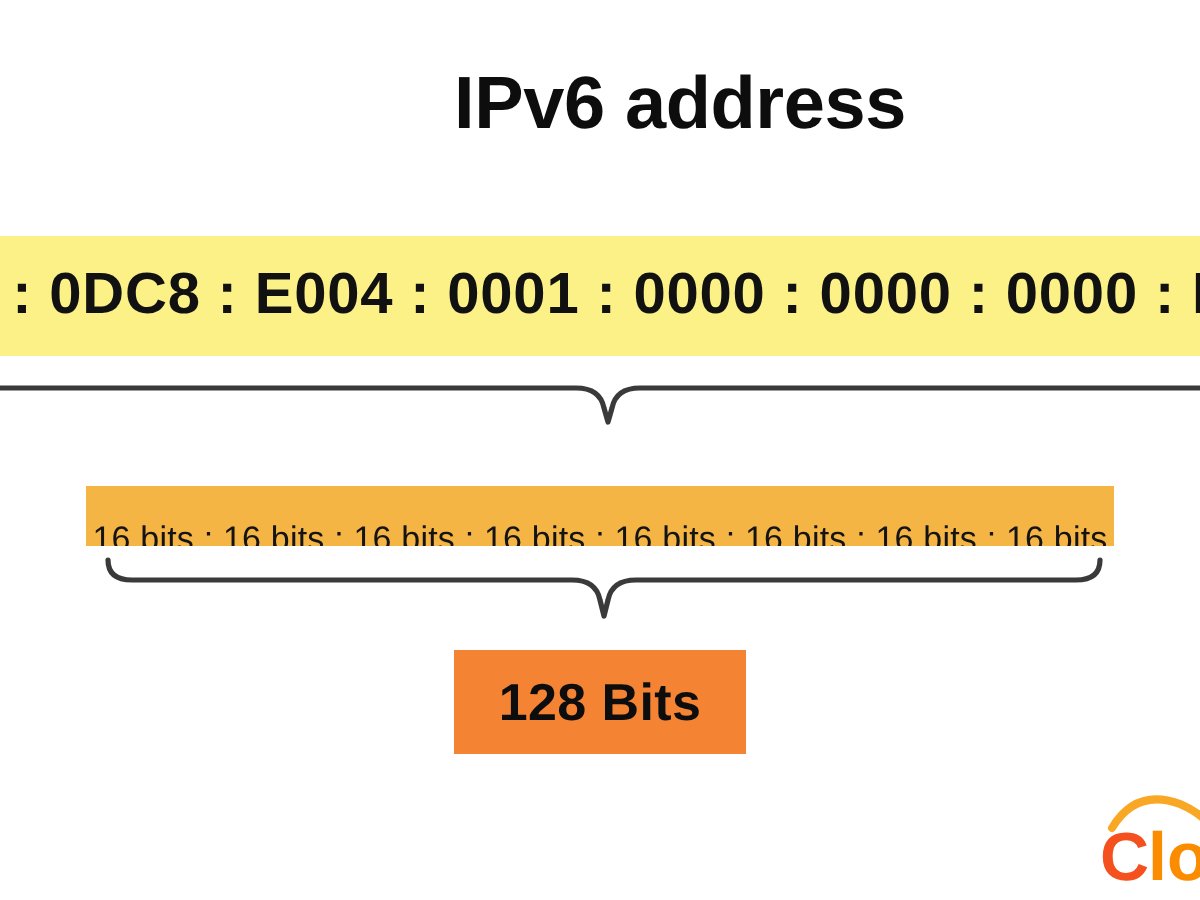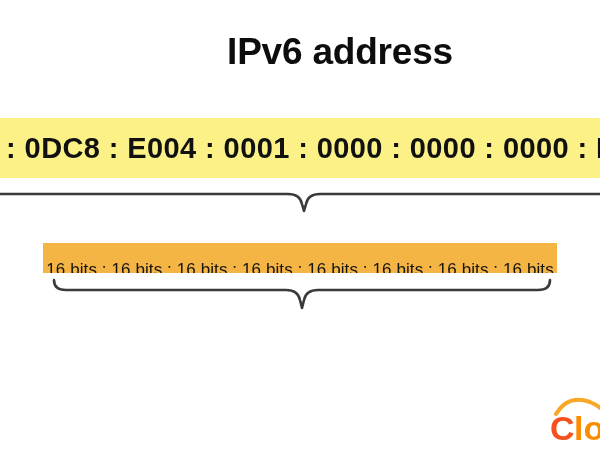--- a/index.html
+++ b/index.html
@@ -148,20 +148,23 @@
   </svg>
 
   <div id="bits-band">
     <span id="bits-text">16 bits : 16 bits : 16 bits : 16 bits : 16 bits : 16 bits : 16 bits : 16 bits</span>
   </div>
 
   <svg id="brace-bottom" class="brace" viewBox="0 0 524 38" xmlns="http://www.w3.org/2000/svg">
     <path d="M 14 2 Q 14 12 26 12 L 246 12 Q 258 12 260 22 L 262 30 L 264 22 Q 266 12 278 12 L 498 12 Q 510 12 510 2" fill="none" stroke="#3a3a3a" stroke-width="2.6" stroke-linecap="round" stroke-linejoin="round"></path>
   </svg>
 
+  <div id="total-box">
+    <span id="total-text">128 Bits</span>
+  </div>
 
   <div id="logo">
     <svg width="90" height="50" viewBox="0 0 90 50" xmlns="http://www.w3.org/2000/svg">
       <path d="M 8 18 Q 20 -2 42 6 Q 56 12 60 22" fill="none" stroke="#f9a825" stroke-width="4" stroke-linecap="round"></path>
       <text x="2" y="44" font-family="Liberation Sans, sans-serif" font-size="34" font-weight="bold" fill="#f4511e">C</text>
       <text x="26" y="44" font-family="Liberation Sans, sans-serif" font-size="34" font-weight="bold" fill="#fb8c00">lo</text>
     </svg>
   </div>
 
 </div>

